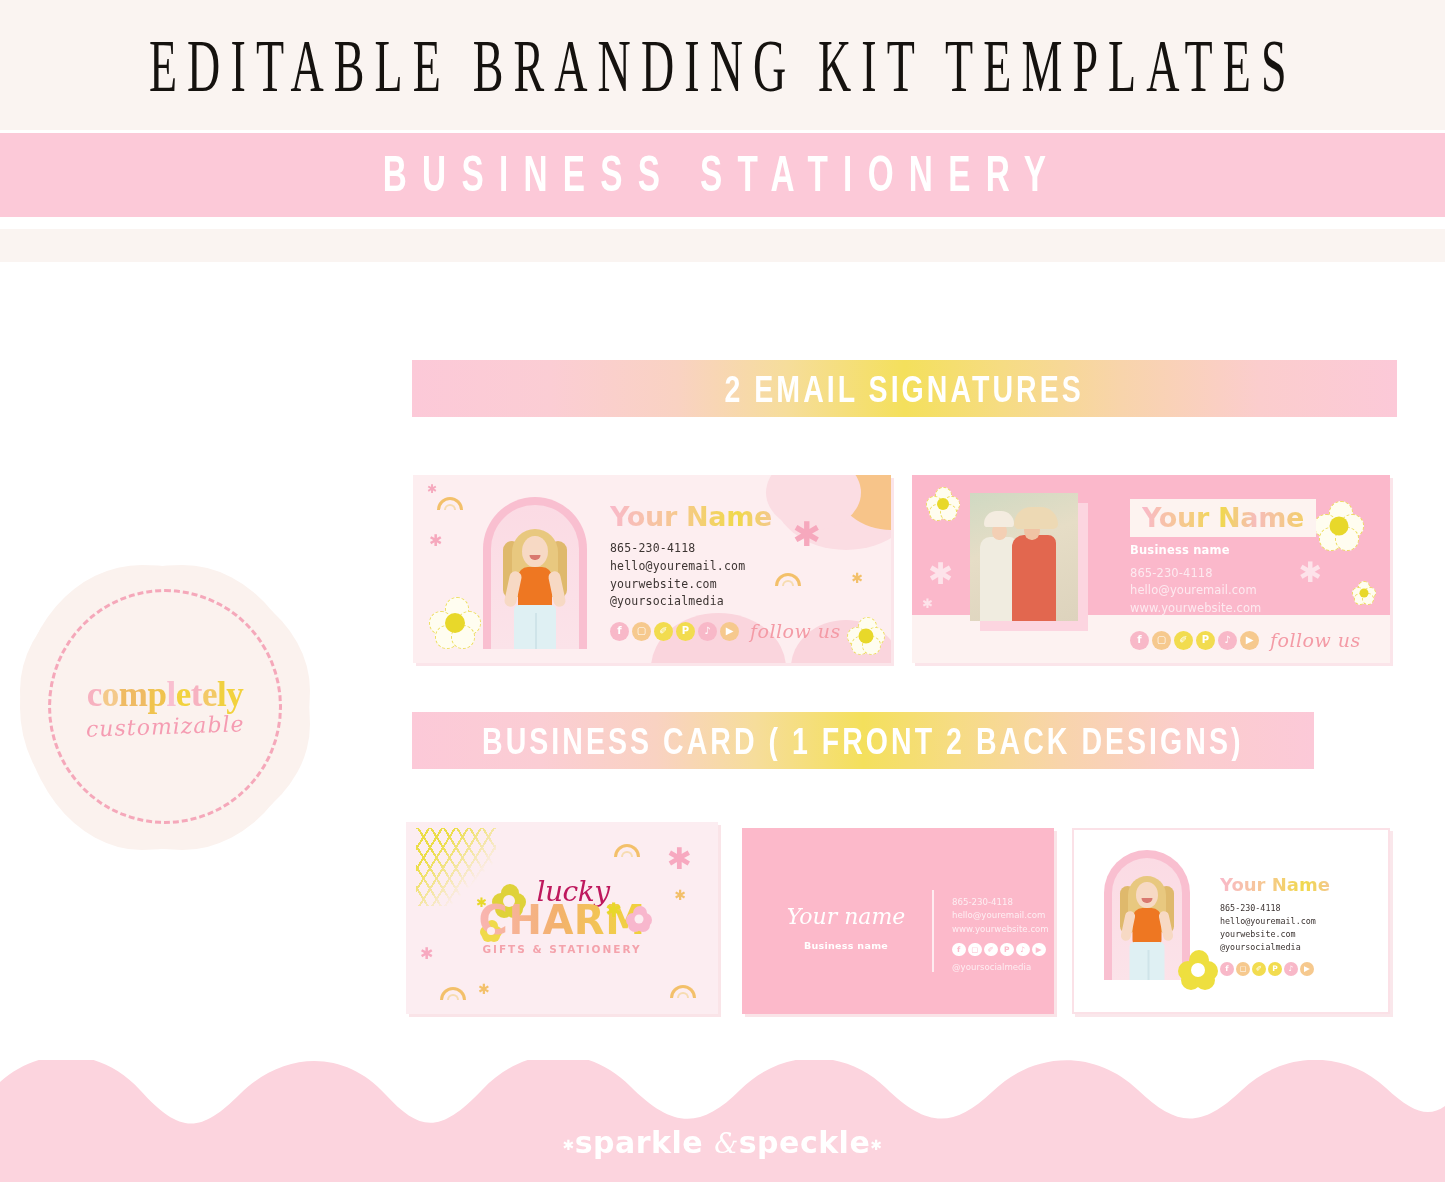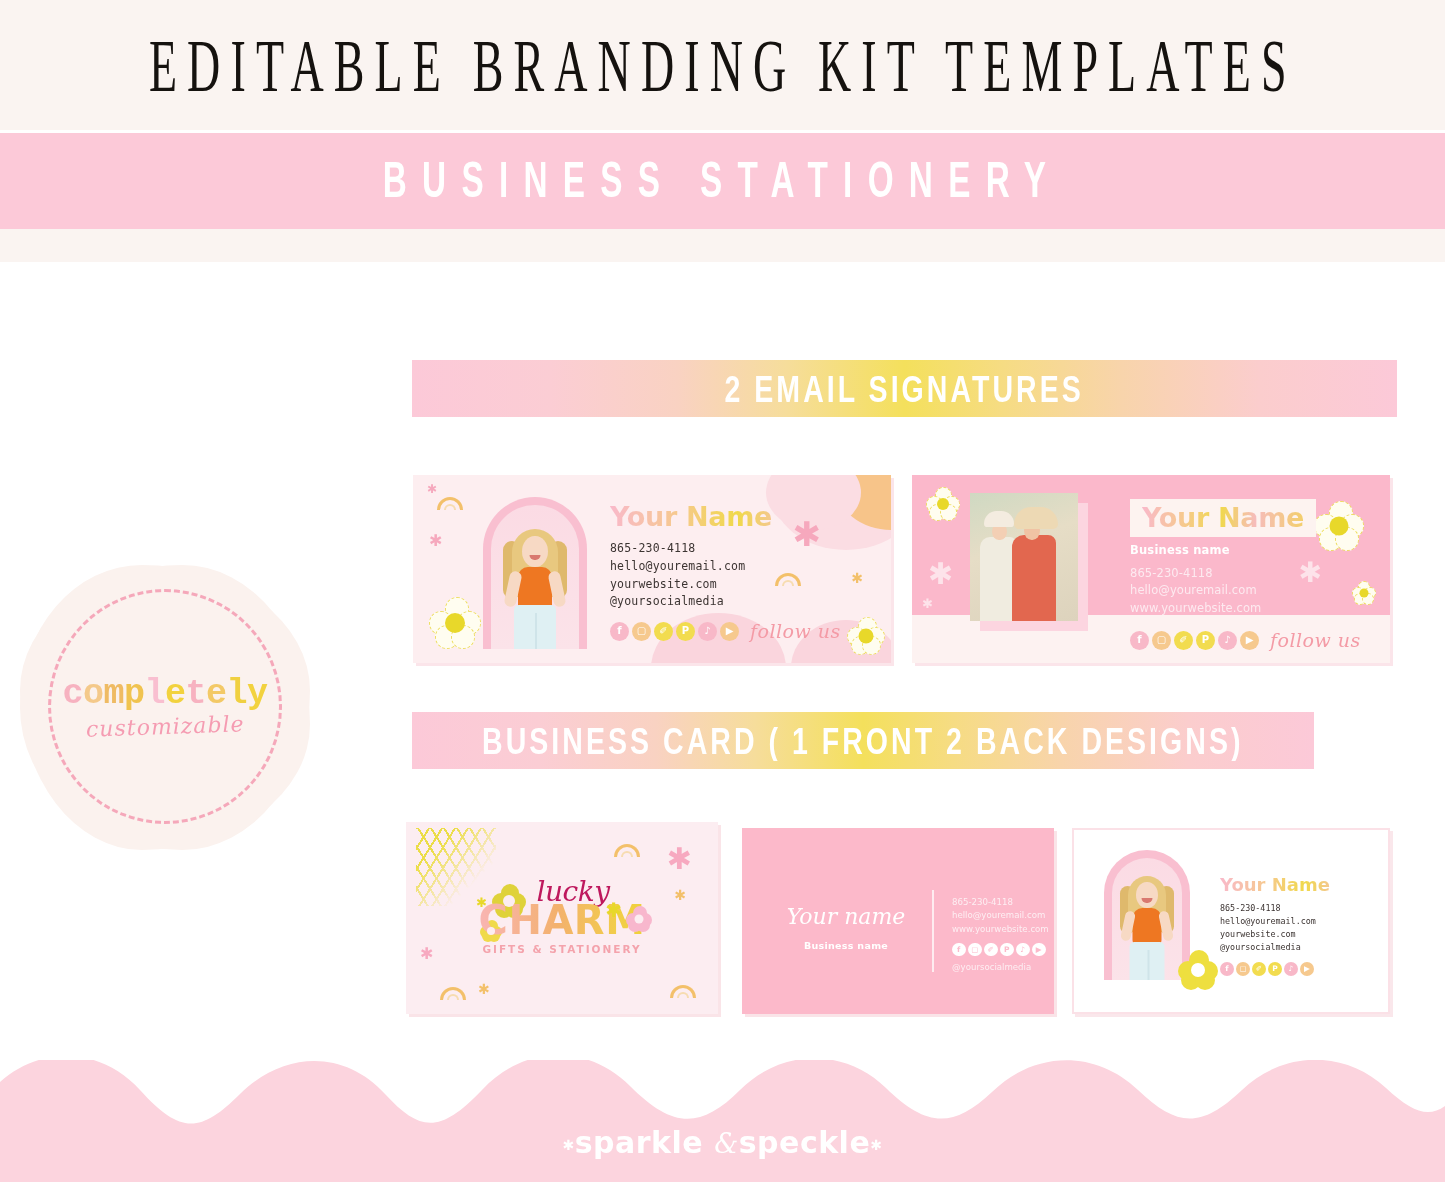--- a/index.html
+++ b/index.html
@@ -21,21 +21,21 @@
     font-family:"Liberation Serif", serif;
     font-size:50px;
     letter-spacing:11px;
     color:#15120f;
     transform: scaleY(1.5) scaleX(0.92);
     transform-origin:center;
     white-space:nowrap;
     font-weight:400;
   }
   .subbar-pink {
-    position:absolute; left:0; top:133px; width:1445px; height:96px;
+    position:absolute; left:0; top:133px; width:1445px; height:84px;
     background:#fcc9d8;
     display:flex; align-items:center; justify-content:center;
   }
   .subbar-title {
     font-family:"Liberation Sans", sans-serif;
     font-weight:bold;
     font-size:37px;
     letter-spacing:17px;
     color:#ffffff;
     transform: scaleY(1.35) scaleX(0.9);
@@ -82,21 +82,21 @@
   .badge-dashed {
     position:absolute; left:28px; top:24px; width:234px; height:235px;
     border:3px dashed #f5a8ba;
     border-radius:50%;
   }
   .badge-content {
     position:absolute; inset:0;
     display:flex; flex-direction:column; align-items:center; justify-content:center;
   }
   .badge-word {
-    font-family:Liberation Mono, monospace;
+    font-family:Liberation Serif, serif;
     font-weight:bold;
     font-size:35px;
     letter-spacing:-0.5px;
     line-height:1;
     margin-bottom:2px;
   }
   .badge-word span:nth-child(1){color:#f7b2c0;}
   .badge-word span:nth-child(2){color:#f4c98a;}
   .badge-word span:nth-child(3){color:#efbb63;}
   .badge-word span:nth-child(4){color:#f0c34f;}

